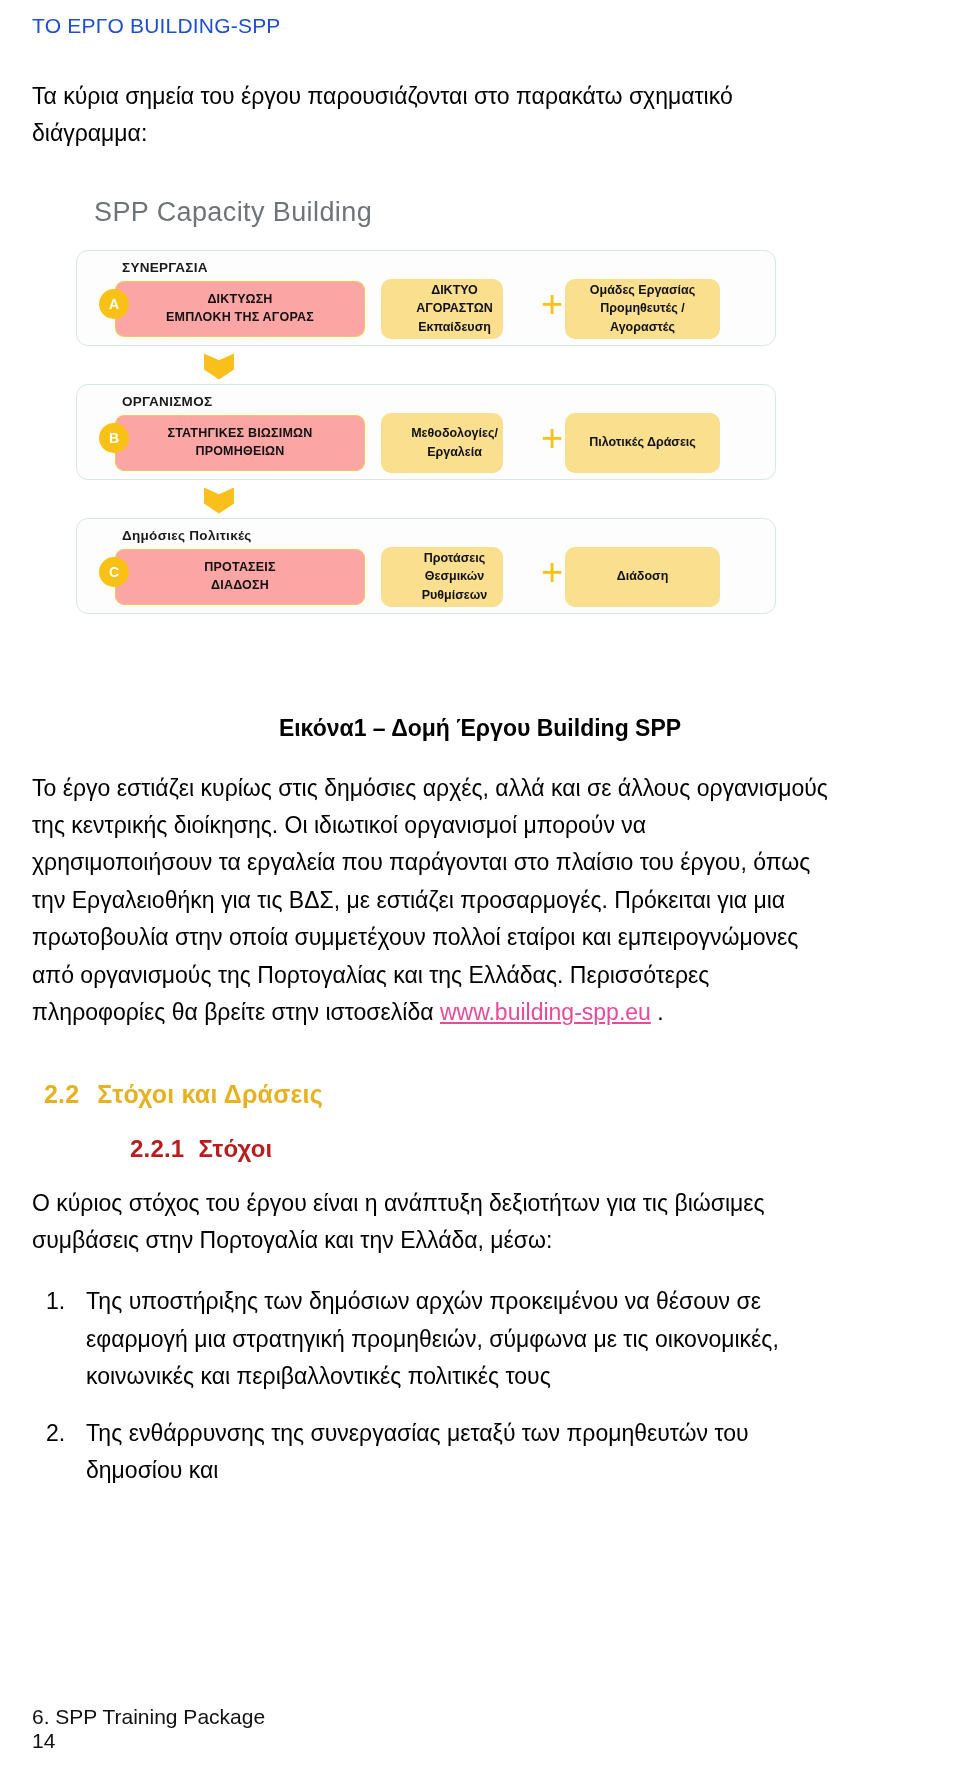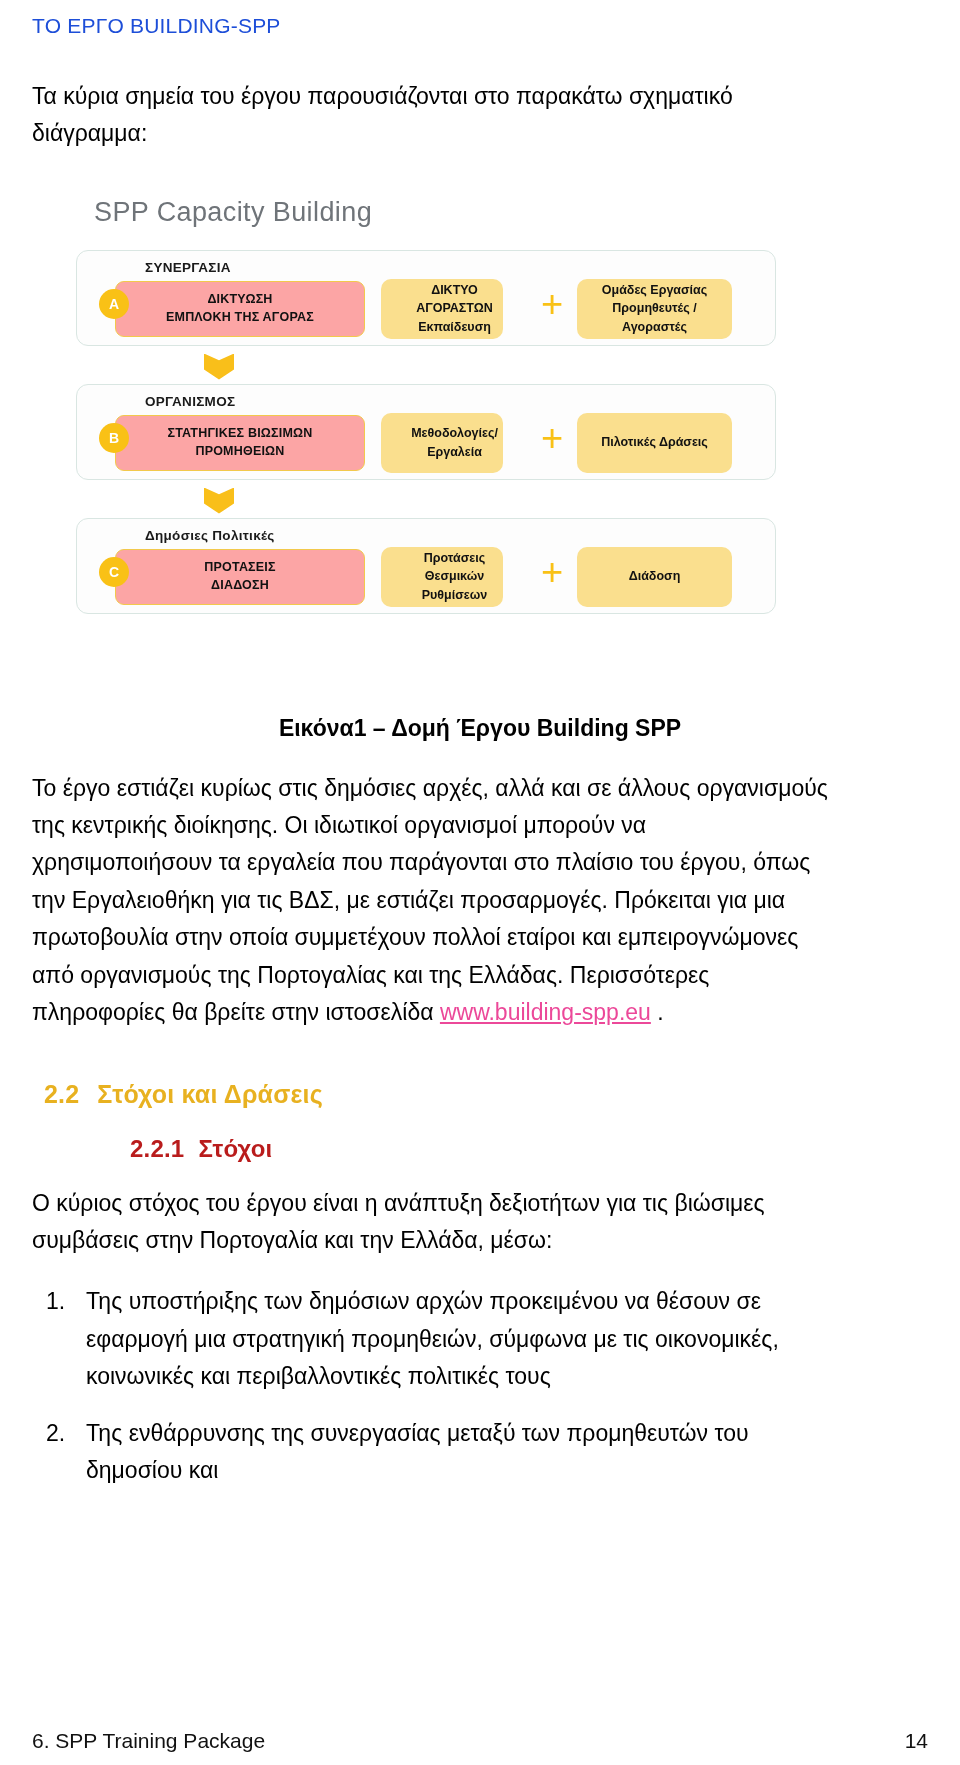--- a/index.html
+++ b/index.html
@@ -68,21 +68,21 @@
     border-radius: 12px;
     background: #fdfdfd;
     height: 96px;
     margin-bottom: 8px;
     box-sizing: border-box;
   }
 
   .band-label {
     position: absolute;
     top: 9px;
-    left: 68px;
+    left: 45px;
     font-size: 13.5px;
     font-weight: bold;
     color: #1a1a1a;
     letter-spacing: 0.3px;
     white-space: nowrap;
   }
   .band-label.thin { font-weight: 600; }
 
   .badge {
     position: absolute;
@@ -136,21 +136,21 @@
     align-items: center;
     justify-content: center;
     text-align: center;
     font-size: 12.5px;
     font-weight: bold;
     line-height: 1.45;
     color: #111;
     padding: 0 8px;
   }
   .mid-box  { left: 304px; width: 122px; padding-left: 33px; }
-  .right-box{ left: 500px; width: 155px; }
+  .right-box{ left: 488px; width: 155px; }
 
   .plus {
     position: absolute;
     left: 462px;
     top: 40px;
     width: 26px;
     height: 26px;
     color: #f9c116;
     font-size: 38px;
     line-height: 26px;
@@ -240,20 +240,21 @@
   .doc-footer {
     position: absolute;
     left: 32px;
     right: 32px;
     bottom: 12px;
     display: flex;
     justify-content: space-between;
     align-items: baseline;
     font-size: 21px;
     color: #111;
+    flex-direction: column;
   }
 </style>
 </head>
 <body>
 
 <div class="page">
 
   <div class="doc-header">ΤΟ ΕΡΓΟ BUILDING-SPP</div>
 
   <div class="intro">

